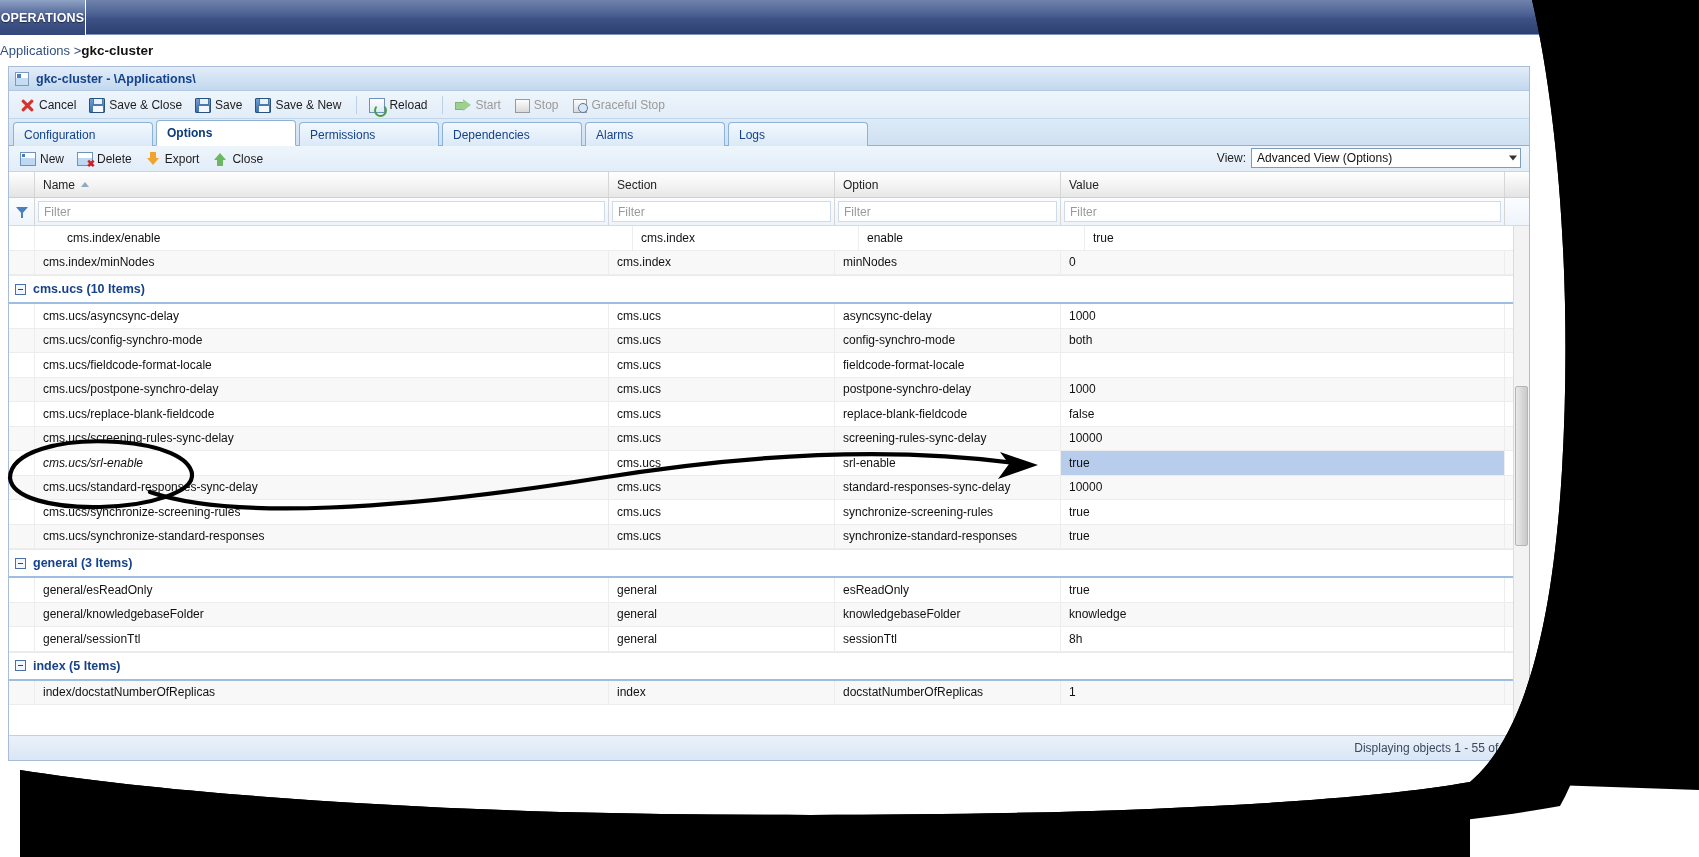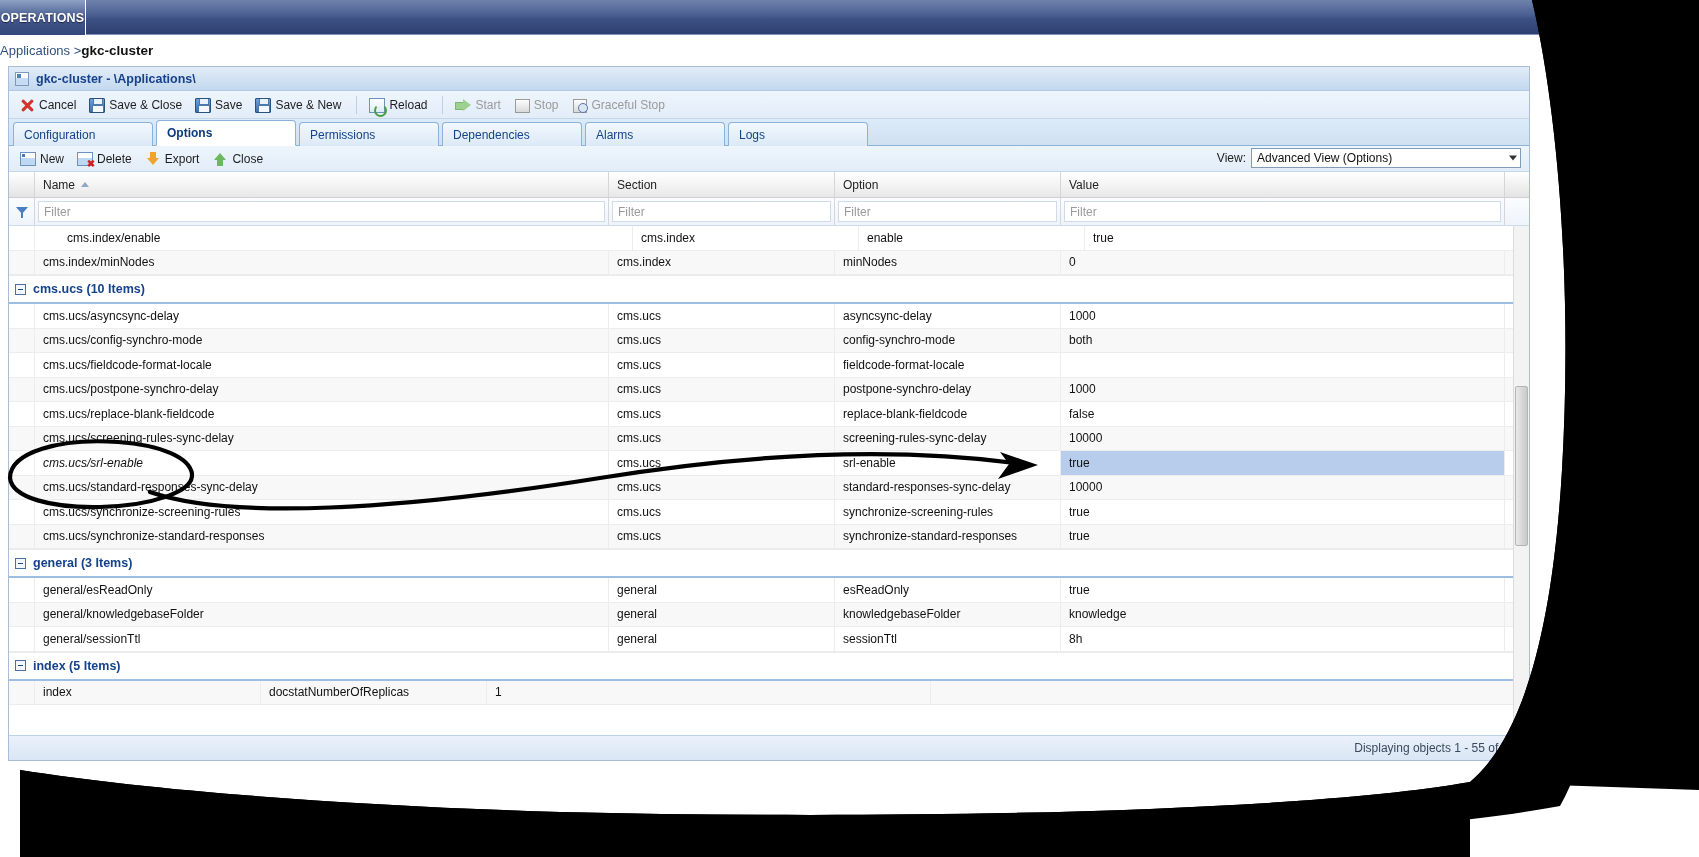--- a/index.html
+++ b/index.html
@@ -621,20 +621,21 @@
               <div class="cell" style="width: 226px; flex: 0 0 226px;">general</div>
               <div class="cell" style="width: 226px; flex: 0 0 226px;">sessionTtl</div>
               <div class="cell" style="width: 444px; flex: 0 0 444px;">8h</div>
             </div>
             <div class="group-row">
               <span class="group-toggle"></span>
               <span class="group-label">index (5 Items)</span>
             </div>
             <div class="row even">
               <div class="gutter" style="border-right: 1px solid rgb(237, 237, 237);"></div>
+              <div class="cell" style="width: 574px; flex: 0 0 574px;">index/docstatNumberOfReplicas</div>
               <div class="cell" style="width: 226px; flex: 0 0 226px;">index</div>
               <div class="cell" style="width: 226px; flex: 0 0 226px;">docstatNumberOfReplicas</div>
               <div class="cell" style="width: 444px; flex: 0 0 444px;">1</div>
             </div>
           </div>
         <div class="vscroll">
           <div class="vthumb"></div>
         </div>
       </div>
     </div>

